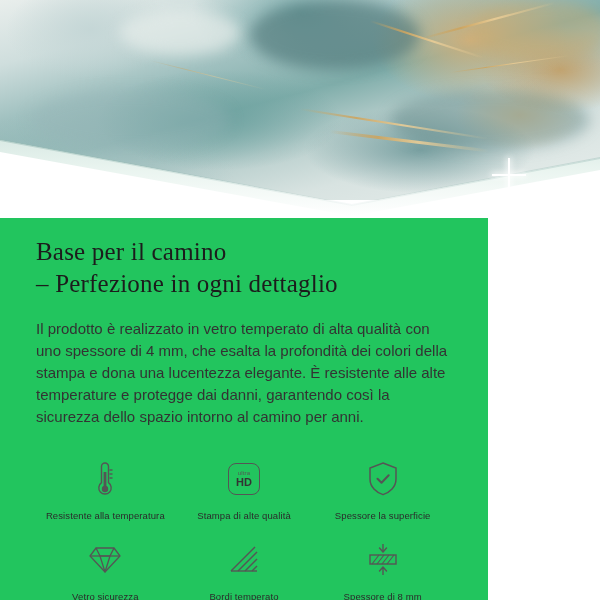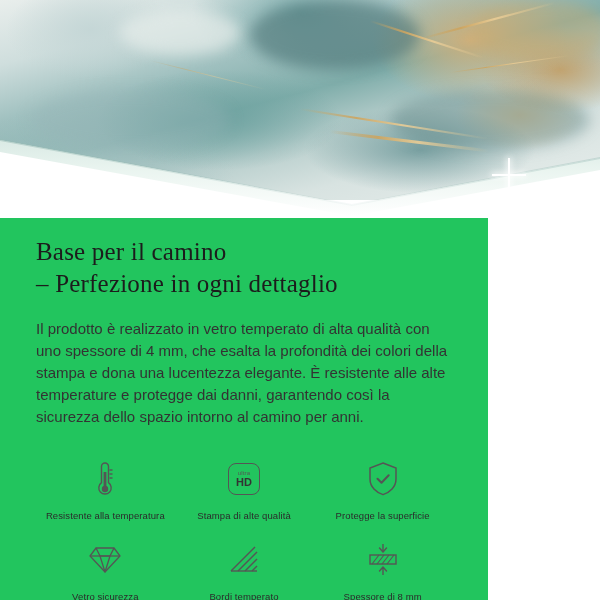--- a/index.html
+++ b/index.html
@@ -256,21 +256,21 @@
         <div class="feature-label">Stampa di alte qualità</div>
       </div>
 
       <div class="feature">
         <div class="feature-icon">
           <svg width="34" height="40" viewBox="0 0 34 40" fill="none" stroke="#555" stroke-width="1.5">
             <path d="M17 4 L30 9 v11 c0 8-6.2 13.5-13 15.6C10.2 33.5 4 28 4 20 V9 L17 4z"></path>
             <path d="M11.5 19.8 l4 4 7.2-7.6" stroke-width="2" stroke-linecap="round" stroke-linejoin="round"></path>
           </svg>
         </div>
-        <div class="feature-label">Protegge la superficie</div>
+        <div class="feature-label">Spessore la superficie</div>
       </div>
 
       <div class="feature">
         <div class="feature-icon">
           <svg width="34" height="32" viewBox="0 0 34 32" fill="none" stroke="#555" stroke-width="1.3">
             <path d="M8 4 H26 L32 12 L17 28 L2 12 Z"></path>
             <path d="M2 12 H32"></path>
             <path d="M8 4 L12 12 L17 28"></path>
             <path d="M26 4 L22 12 L17 28"></path>
             <path d="M12 12 H22"></path>

